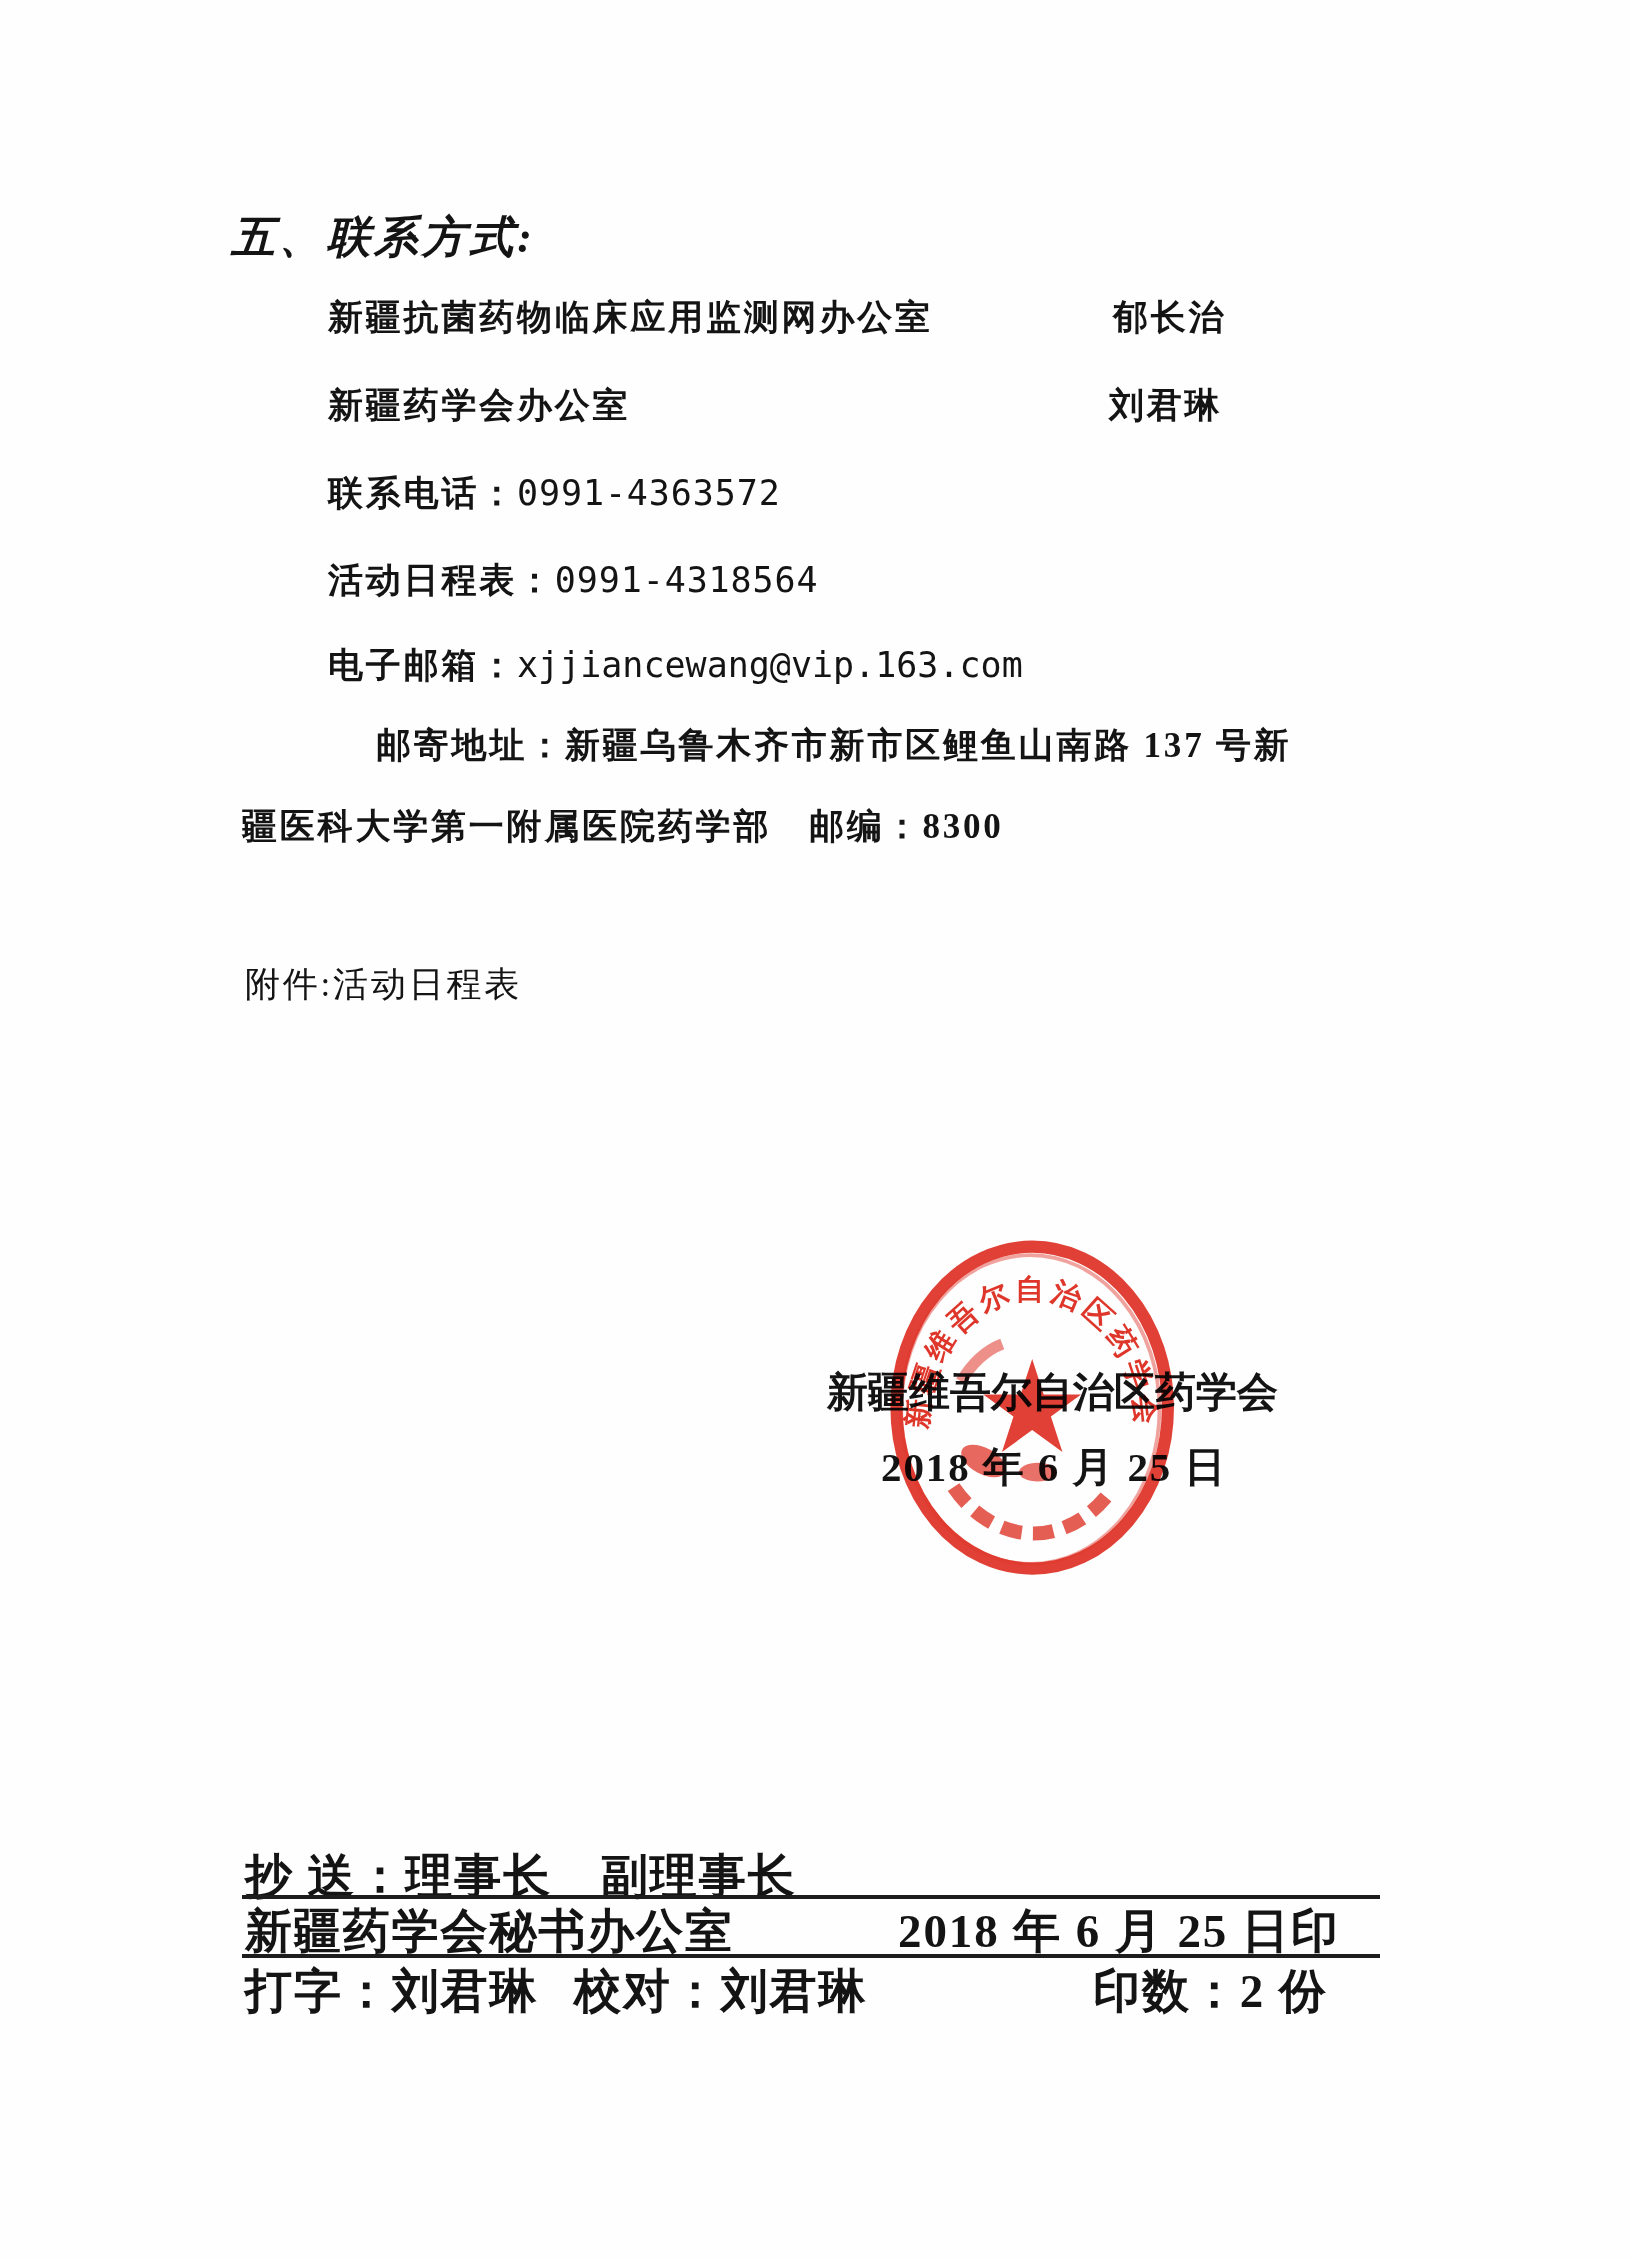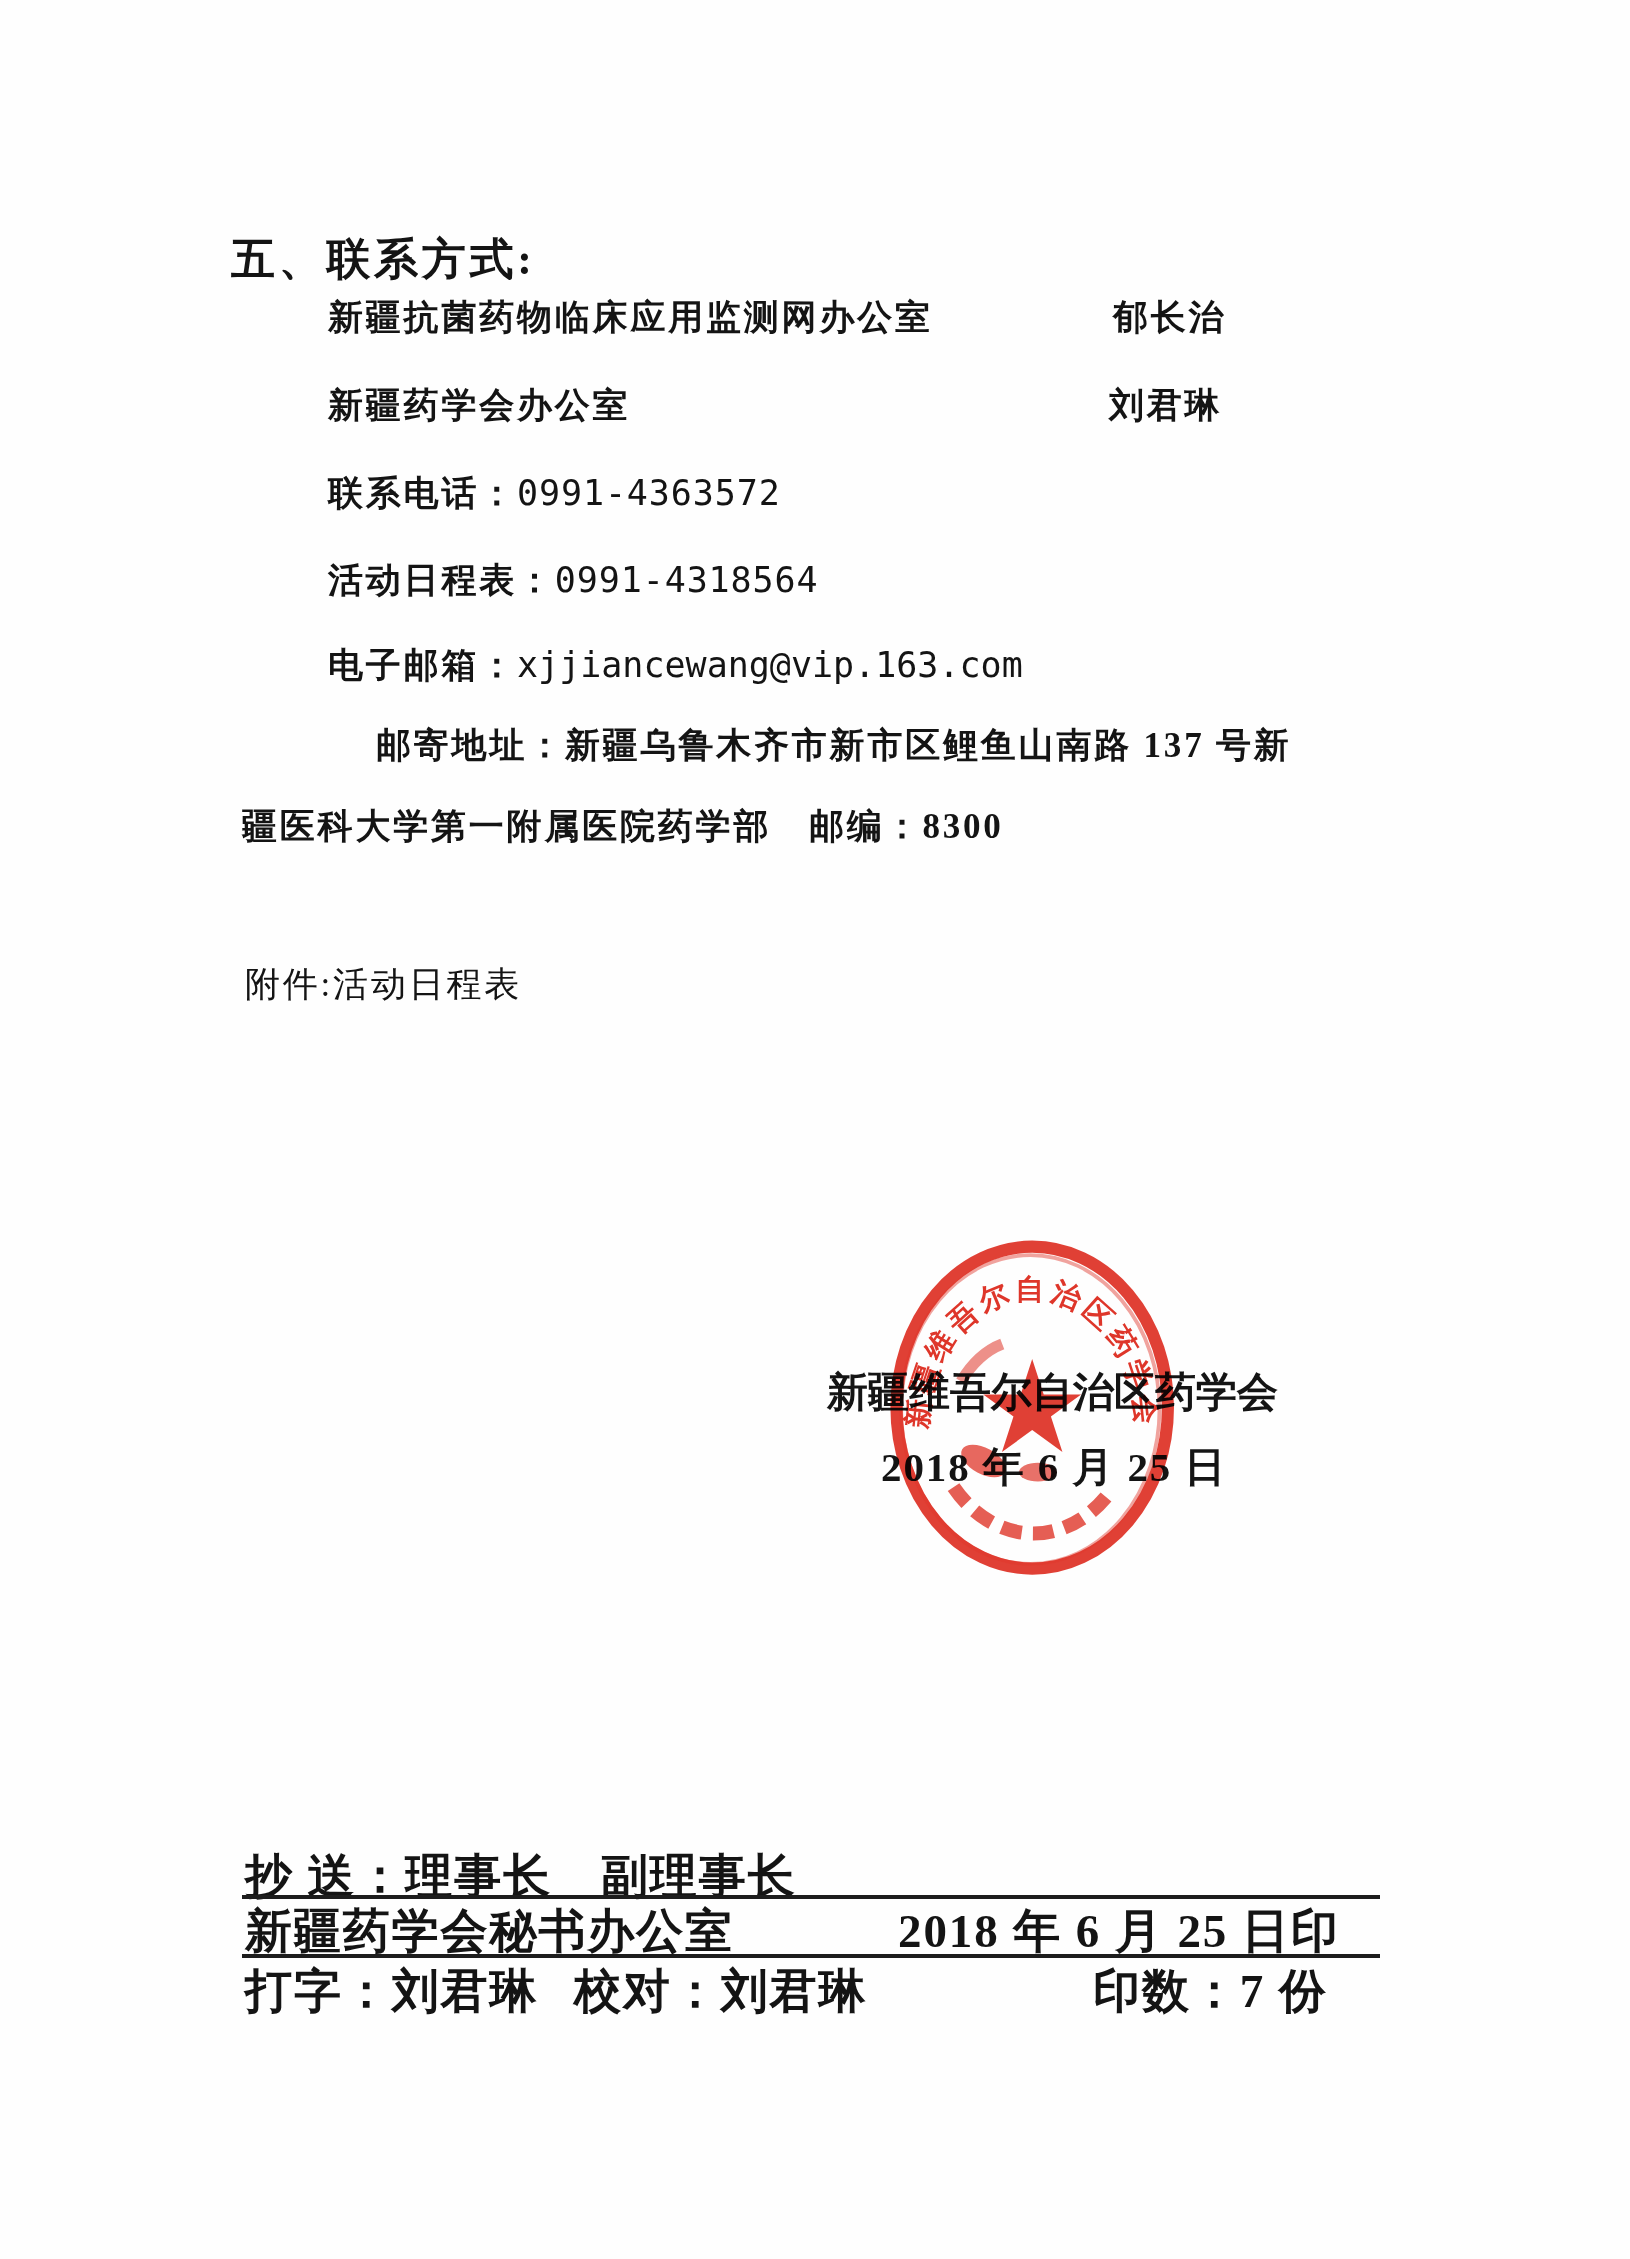--- a/index.html
+++ b/index.html
@@ -52,21 +52,21 @@
     font-weight:700;
     letter-spacing:5px;
     fill:#dd2417;
   }
 </style>
 </head>
 <body>
 
 <div class="page">
 
-  <div class="abs cn head" style="left:231px;top:238px;">五、联系方式:</div>
+  <div class="abs cn head" style="left:231px;top:216px;font-style:italic;">五、联系方式:</div>
 
   <div class="abs cn" style="left:328px;top:300px;">新疆抗菌药物临床应用监测网办公室</div>
   <div class="abs cn" style="left:1113px;top:300px;">郁长治</div>
 
   <div class="abs cn" style="left:328px;top:388px;">新疆药学会办公室</div>
   <div class="abs cn" style="left:1109px;top:388px;">刘君琳</div>
 
   <div class="abs cn" style="left:328px;top:476px;">
     <span>联系电话：</span><span class="num">0991-4363572</span>
   </div>
@@ -114,16 +114,16 @@
 
   <div class="rule" style="left:242px;top:1895px;width:1138px;"></div>
 
   <div class="abs cn-sm" style="left:245px;top:1908px;">新疆药学会秘书办公室</div>
   <div class="abs cn-sm" style="left:898px;top:1908px;text-align:center;">2018 年 6 月 25 日印</div>
 
   <div class="rule" style="left:242px;top:1954px;width:1138px;"></div>
 
   <div class="abs cn-sm" style="left:245px;top:1968px;">打字：刘君琳</div>
   <div class="abs cn-sm" style="left:574px;top:1968px;">校对：刘君琳</div>
-  <div class="abs cn-sm" style="left:1093px;top:1968px;">印数：7 份</div>
+  <div class="abs cn-sm" style="left:1093px;top:1968px;">印数：2 份</div>
 
 </div>
 
 
 </body></html>

